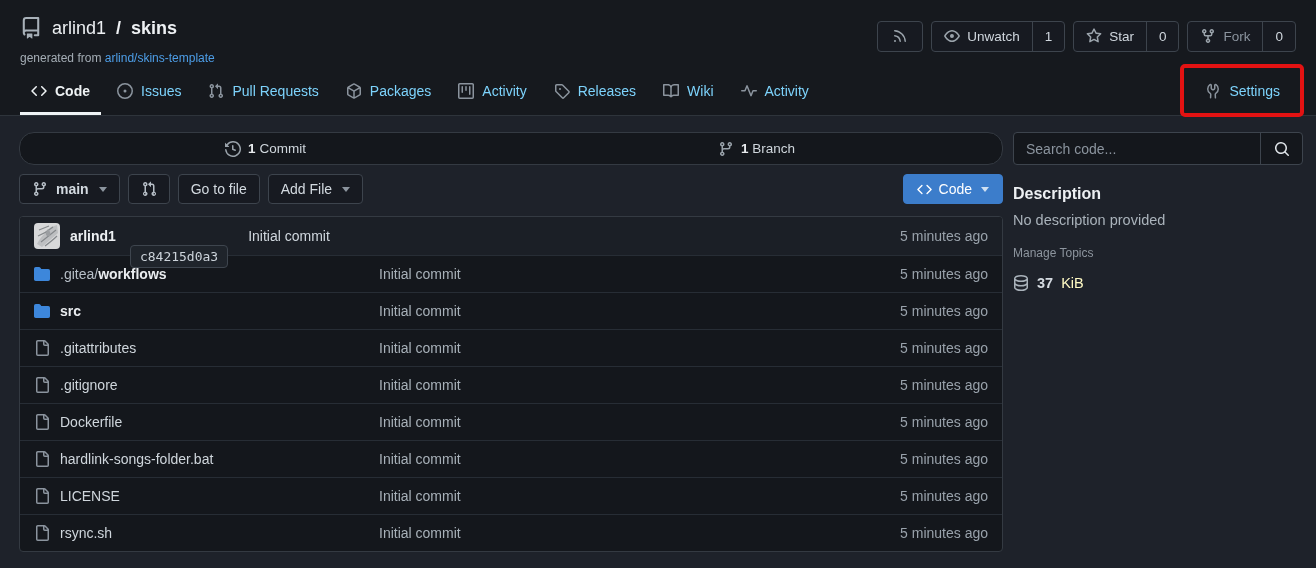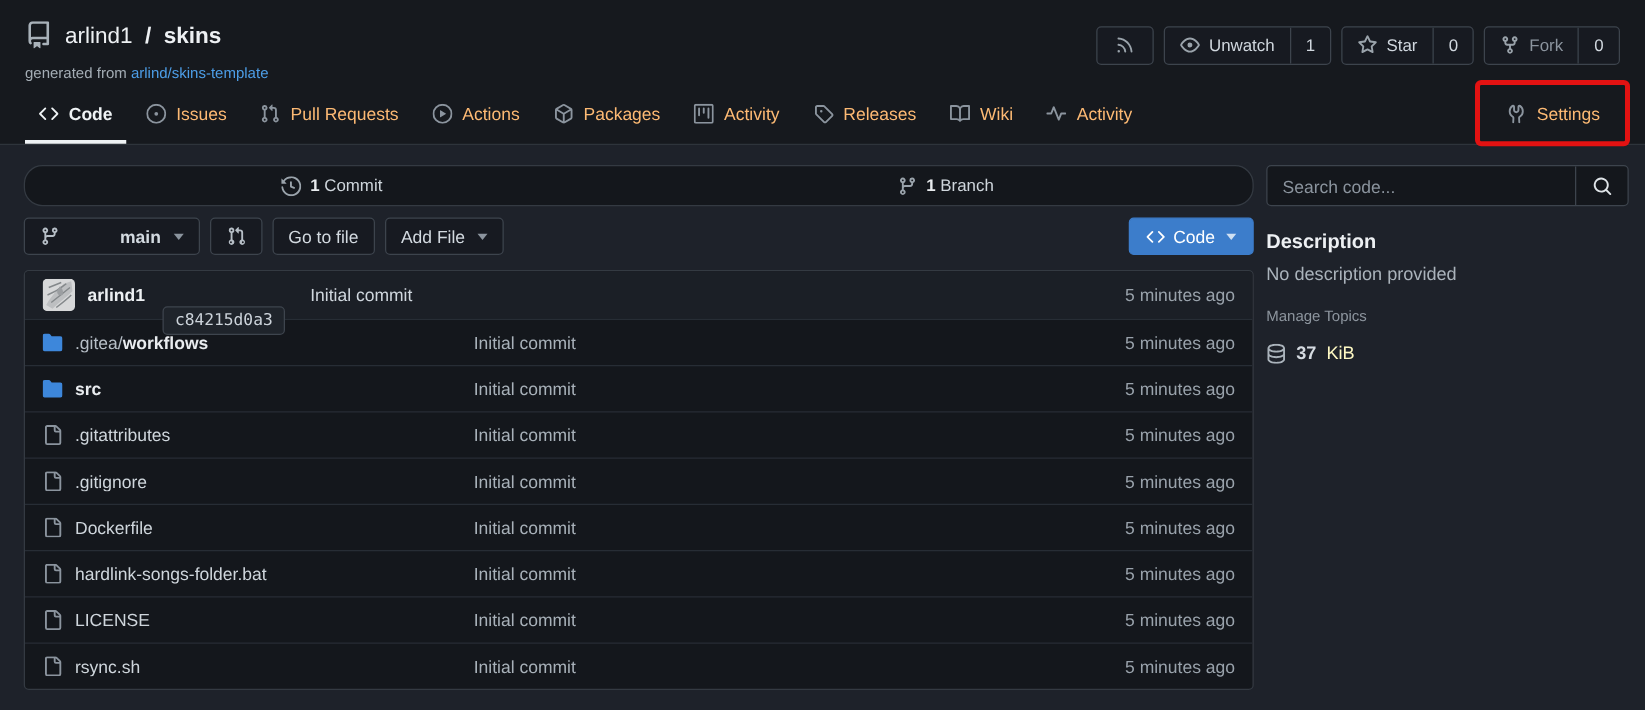--- a/index.html
+++ b/index.html
@@ -40,21 +40,21 @@
   .hbtn svg { color: #9aa3ab; }
 
   .generated-line { margin-top: 7px; font-size: 12px; color: #a4adb5; }
   .generated-line a { color: #4d9ee8; text-decoration: none; cursor: pointer; }
 
   
   .tabs-row { display: flex; align-items: flex-end; margin-top: 9px; }
   .tab {
     display: flex; align-items: center; gap: 8px;
     padding: 9px 11px 13px 11px; margin-right: 5px;
-    font-size: 14px; color: #fdba74; cursor: pointer;
+    font-size: 14px; color: #7dd3fc; cursor: pointer;
     border-bottom: 3px solid transparent;
   }
   .tab svg { color: #8b949e; }
   .tab.active { color: #eff3f5; font-weight: 700; border-bottom-color: #eff3f5; }
   .tab.active svg { color: #eff3f5; }
   .settings-wrap { margin-left: auto; position: relative; }
   .red-box {
     position: absolute; left: -14px; right: -8px; top: -10px; bottom: -2px;
     border: 4px solid #e31212; border-radius: 5px; pointer-events: none; z-index: 5;
   }
@@ -74,21 +74,21 @@
   .stat b { color: #e8ebee; }
 
   
   .toolbar { display: flex; gap: 8px; margin-top: 9px; height: 30px; }
   .tbtn {
     display: inline-flex; align-items: center; gap: 8px; padding: 0 12px;
     background: #171a21; border: 1px solid #3d444d; border-radius: 4px;
     color: #d3dae0; font-size: 14px; cursor: pointer;
   }
   .tbtn svg { color: #b6bec6; }
-  .tbtn .bold { font-weight: 700; margin-left: 40px; }
+  .tbtn .bold { font-weight: 700; }
   .caret {
     width: 0; height: 0; border-left: 4px solid transparent; border-right: 4px solid transparent;
     border-top: 5px solid #8b949e; margin-left: 2px;
   }
   .code-btn {
     margin-left: auto; display: inline-flex; align-items: center; gap: 7px; padding: 0 13px;
     background: #3c7dcb; border: 1px solid #3c7dcb; border-radius: 4px;
     color: #ffffff; font-size: 14px; cursor: pointer;
   }
   .code-btn svg { color: #ffffff; }
@@ -232,28 +232,20 @@
       <span>
           <svg width="16" height="16" viewBox="0 0 16 16" fill="currentColor">
             <path d="M1.5 3.25a2.25 2.25 0 1 1 3 2.122v5.256a2.251 2.251 0 1 1-1.5 0V5.372A2.25 2.25 0 0 1 1.5 3.25Zm5.677-.177L9.573.677A.25.25 0 0 1 10 .854V2.5h1A2.5 2.5 0 0 1 13.5 5v5.628a2.251 2.251 0 1 1-1.5 0V5a1 1 0 0 0-1-1h-1v1.646a.25.25 0 0 1-.427.177L7.177 3.427a.25.25 0 0 1 0-.354ZM3.75 2.5a.75.75 0 1 0 0 1.5.75.75 0 0 0 0-1.5Zm0 9.5a.75.75 0 1 0 0 1.5.75.75 0 0 0 0-1.5Zm8.25.75a.75.75 0 1 0 1.5 0 .75.75 0 0 0-1.5 0Z"></path>
           </svg>
         </span>
       <span>Pull Requests</span>
     </div>
     <div class="tab">
       <span>
           <svg width="16" height="16" viewBox="0 0 16 16" fill="currentColor">
-            <path d="M8 0a8 8 0 1 1 0 16A8 8 0 0 1 8 0ZM1.5 8a6.5 6.5 0 1 0 13 0 6.5 6.5 0 0 0-13 0Zm4.879-2.773 4.264 2.559a.25.25 0 0 1 0 .428l-4.264 2.559A.25.25 0 0 1 6 10.559V5.442a.25.25 0 0 1 .379-.215Z"></path>
-          </svg>
-        </span>
-      <span>Actions</span>
-    </div>
-    <div class="tab">
-      <span>
-          <svg width="16" height="16" viewBox="0 0 16 16" fill="currentColor">
             <path d="m8.878.392 5.25 3.045c.54.314.872.89.872 1.514v6.098a1.75 1.75 0 0 1-.872 1.514l-5.25 3.045a1.75 1.75 0 0 1-1.756 0l-5.25-3.045A1.75 1.75 0 0 1 1 11.049V4.951c0-.624.332-1.201.872-1.514L7.122.392a1.75 1.75 0 0 1 1.756 0ZM7.875 1.69l-4.63 2.685L8 7.133l4.755-2.758-4.63-2.685a.248.248 0 0 0-.25 0ZM2.5 5.677v5.372c0 .09.047.171.125.216l4.625 2.683V8.432Zm6.25 8.271 4.625-2.683a.25.25 0 0 0 .125-.216V5.677L8.75 8.432Z"></path>
           </svg>
         </span>
       <span>Packages</span>
     </div>
     <div class="tab">
       <span>
           <svg width="16" height="16" viewBox="0 0 16 16" fill="currentColor">
             <path d="M1.75 0h12.5C15.216 0 16 .784 16 1.75v12.5A1.75 1.75 0 0 1 14.25 16H1.75A1.75 1.75 0 0 1 0 14.25V1.75C0 .784.784 0 1.75 0ZM1.5 1.75v12.5c0 .138.112.25.25.25h12.5a.25.25 0 0 0 .25-.25V1.75a.25.25 0 0 0-.25-.25H1.75a.25.25 0 0 0-.25.25ZM11.75 3a.75.75 0 0 1 .75.75v7.5a.75.75 0 0 1-1.5 0v-7.5a.75.75 0 0 1 .75-.75Zm-8.25.75a.75.75 0 0 1 1.5 0v5.5a.75.75 0 0 1-1.5 0ZM8 3a.75.75 0 0 1 .75.75v3.5a.75.75 0 0 1-1.5 0v-3.5A.75.75 0 0 1 8 3Z"></path>
           </svg>

